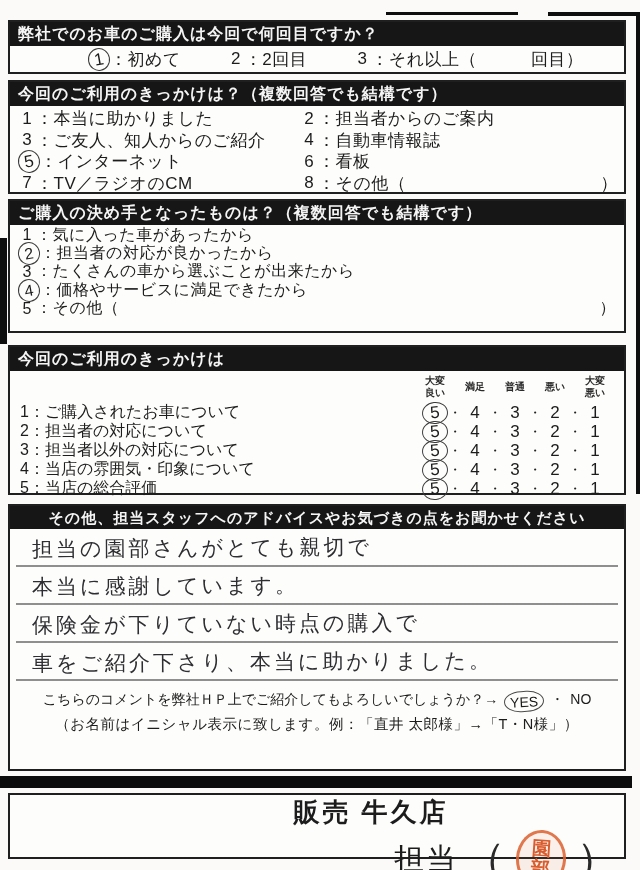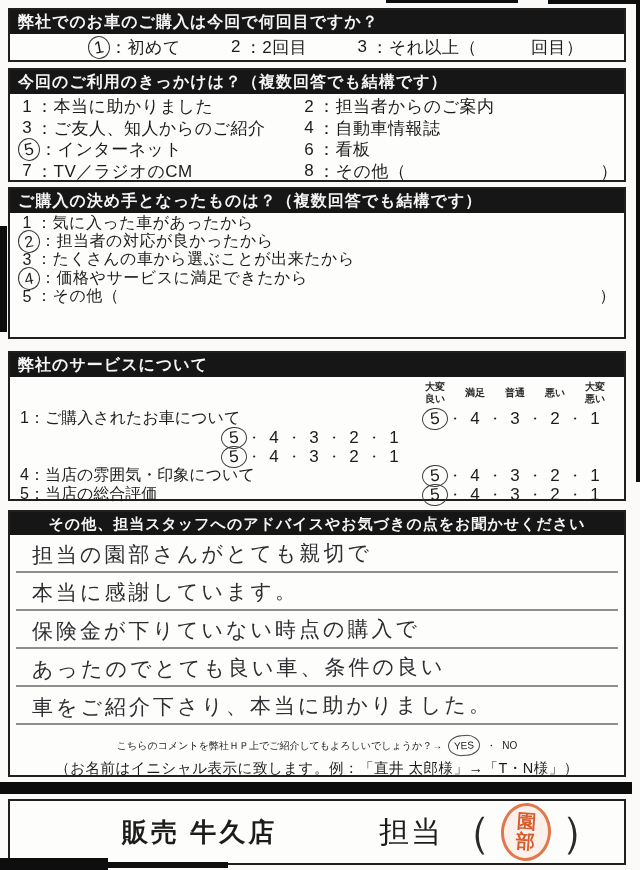--- a/index.html
+++ b/index.html
@@ -4,21 +4,21 @@
 <style>
   * { box-sizing: border-box; margin: 0; padding: 0; }
   html,body { width:640px; height:870px; }
   body {
     position: relative;
     background: #fbfaf8;
     font-family: "Liberation Sans", "DejaVu Sans", sans-serif;
     color: #1c1c1c;
     overflow: hidden;
   }
-  .page { position:absolute; inset:0; }
+  .page { position:absolute; inset:0;margin-top:12px; }
 
   .box {
     margin: 0 14px 0 8px;
     border: 2px solid #1f1f1f;
     background: #fdfdfb;
   }
   .bar {
     background: #161616;
     color: #f5f5f5;
     font-weight: bold;
@@ -54,21 +54,21 @@
   
   .q2-box { height: 114px; }
   .q2-grid {
     display:grid;
     grid-template-columns: 47% 53%;
     padding: 2px 6px 0 8px;
   }
   .q2-grid .opt { height:21.5px; }
 
   
-  .q3-box { height: 152px; }
+  .q3-box { height: 134px; }
   .q3-list { padding: 1px 8px 0 8px; }
   .q3-list .opt { height:18.4px; }
   .q3-list .olabel, .q3-list .onum { font-size:16px; }
 
   
   .q4-box { height: 150px; }
   .srow { display:flex; align-items:center; padding: 0 10px 0 10px; justify-content: center; }
   .slabel { flex:1; font-size:16px; white-space:nowrap; }
   .ratings { display:flex; align-items:center; width:192px; flex:none; }
   .rv { width:26px; text-align:center; font-size:17px; display:inline-flex; align-items:center; justify-content:center; height:22px; }
@@ -92,38 +92,39 @@
   }
   .hand {
     font-size:21px;
     letter-spacing:3px;
     color:#2e2e32;
     transform: rotate(-0.4deg);
     white-space:nowrap;
   }
   .hp-row {
     margin-top:10px;
-    display:flex; align-items:center; justify-content:center;
-    font-size:10px; gap:6px; white-space:nowrap;
+    display:flex; align-items:flex-start; justify-content:center;
+    font-size:14px; gap:6px; white-space:nowrap;
   }
   .yes-circle {
     display:inline-flex; align-items:center; justify-content:center;
     padding: 0 5px; height:21px;
     border:1.8px solid #4a4a4a;
     border-radius:50% / 58%;
     transform:rotate(-3deg);
   }
   .hp-note { text-align:center; font-size:14.5px; margin-top:3px; letter-spacing:0.5px; }
 
   
   .divider { height:12px; background:#0c0c0c; width:632px; margin:5px 0 5px 0; }
   .footer-box {
     height: 66px;
     display:flex; align-items:center;
-    padding-right:19px;
+    padding-right:4px;
+    flex-direction:column;
   }
   .store { margin-left:112px; font-size:26px; font-weight:bold; letter-spacing:3px; white-space:nowrap; }
   .staff { margin-left:auto; display:flex; align-items:center; gap:4px; }
   .staff-label { font-size:30px; letter-spacing:2px; }
   .paren { font-size:44px; font-weight:400; color:#2a2a2a; transform:scaleY(1.0); line-height:1; }
   .stamp {
     width:50px; height:58px;
     border:3.5px solid rgba(218,96,48,0.85);
     border-radius:50%;
     display:inline-flex; flex-direction:column; align-items:center; justify-content:center;
@@ -240,21 +241,21 @@
         <span class="olabel">：その他（</span>
         <span class="spacer"></span>
         <span class="olabel">）</span>
       </span>
     </div>
   </div>
 
   <div class="vspace12"></div>
 
   <div class="box q4-box">
-    <div class="bar">弊社のサービスについて</div>
+    <div class="bar">今回のご利用のきっかけは</div>
 
     <div class="srow shead">
       <span class="slabel"></span>
       <span class="ratings">
         <span class="rv">大変良い</span>
           <span class="sep"></span>
         <span class="rv">満足</span>
           <span class="sep"></span>
         <span class="rv">普通</span>
           <span class="sep"></span>
@@ -273,34 +274,36 @@
           <span class="sep">・</span>
         <span class="rv">3</span>
           <span class="sep">・</span>
         <span class="rv">2</span>
           <span class="sep">・</span>
         <span class="rv">1</span>
       </span>
     </div>
 
     <div class="srow drow">
-      <span class="ratings">
-        <span class="rv circled">5</span>
-          <span class="sep">・</span>
-        <span class="rv">4</span>
-          <span class="sep">・</span>
-        <span class="rv">3</span>
-          <span class="sep">・</span>
-        <span class="rv">2</span>
-          <span class="sep">・</span>
-        <span class="rv">1</span>
-      </span>
-    </div>
-
-    <div class="srow drow">
+      <span class="slabel">2：担当者の対応について</span>
+      <span class="ratings">
+        <span class="rv circled">5</span>
+          <span class="sep">・</span>
+        <span class="rv">4</span>
+          <span class="sep">・</span>
+        <span class="rv">3</span>
+          <span class="sep">・</span>
+        <span class="rv">2</span>
+          <span class="sep">・</span>
+        <span class="rv">1</span>
+      </span>
+    </div>
+
+    <div class="srow drow">
+      <span class="slabel">3：担当者以外の対応について</span>
       <span class="ratings">
         <span class="rv circled">5</span>
           <span class="sep">・</span>
         <span class="rv">4</span>
           <span class="sep">・</span>
         <span class="rv">3</span>
           <span class="sep">・</span>
         <span class="rv">2</span>
           <span class="sep">・</span>
         <span class="rv">1</span>
@@ -345,23 +348,20 @@
     <div class="cline">
         <span class="hand">担当の園部さんがとても親切で</span>
       </div>
     <div class="cline">
         <span class="hand">本当に感謝しています。</span>
       </div>
     <div class="cline">
         <span class="hand">保険金が下りていない時点の購入で</span>
       </div>
     <div class="cline">
-        <span class="hand">あったのでとても良い車、条件の良い</span>
-      </div>
-    <div class="cline">
         <span class="hand">車をご紹介下さり、本当に助かりました。</span>
       </div>
 
     <div class="hp-row">
       <span>こちらのコメントを弊社ＨＰ上でご紹介してもよろしいでしょうか？→</span>
       <span class="yes-circle">
           <span>YES</span>
         </span>
       <span>・</span>
       <span>NO</span>

